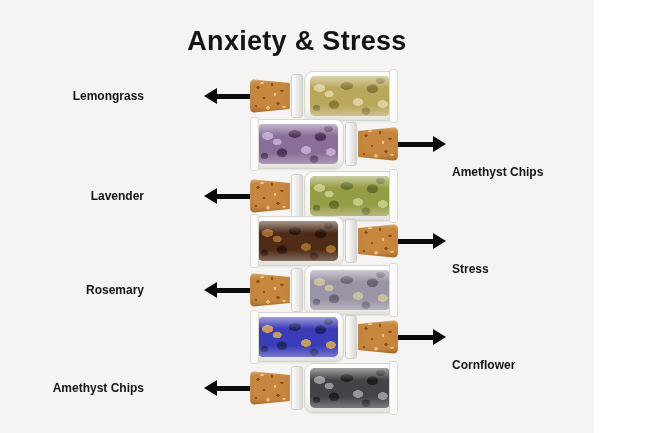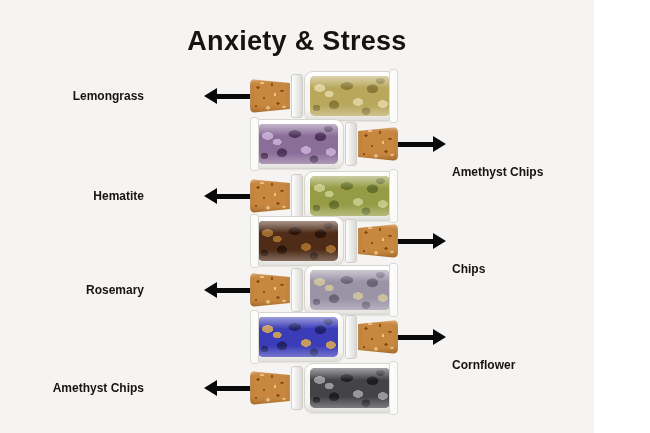--- a/index.html
+++ b/index.html
@@ -138,37 +138,37 @@
       <div class="cork"></div>
       <div class="lip"></div>
       <div class="glass">
         <div class="content"></div>
         <div class="rim"></div>
       </div>
     </div>
   </div>
 
   <div class="row side-left" style="top: 196px; --c1: #969c45; --c2: #66702a; --c3: #c3c883;">
-    <div class="label">Hematite</div>
+    <div class="label">Lavender</div>
     <div class="arrow">
       <span class="head"></span>
       <span class="shaft"></span>
     </div>
     <div class="bottle">
       <div class="cork"></div>
       <div class="lip"></div>
       <div class="glass">
         <div class="content"></div>
         <div class="rim"></div>
       </div>
     </div>
   </div>
 
   <div class="row side-right" style="top: 241px; --c1: #4f2c18; --c2: #2a140a; --c3: #a06a2c;">
-    <div class="label">Chips</div>
+    <div class="label">Stress</div>
     <div class="arrow">
       <span class="head"></span>
       <span class="shaft"></span>
     </div>
     <div class="bottle">
       <div class="cork"></div>
       <div class="lip"></div>
       <div class="glass">
         <div class="content"></div>
         <div class="rim"></div>

